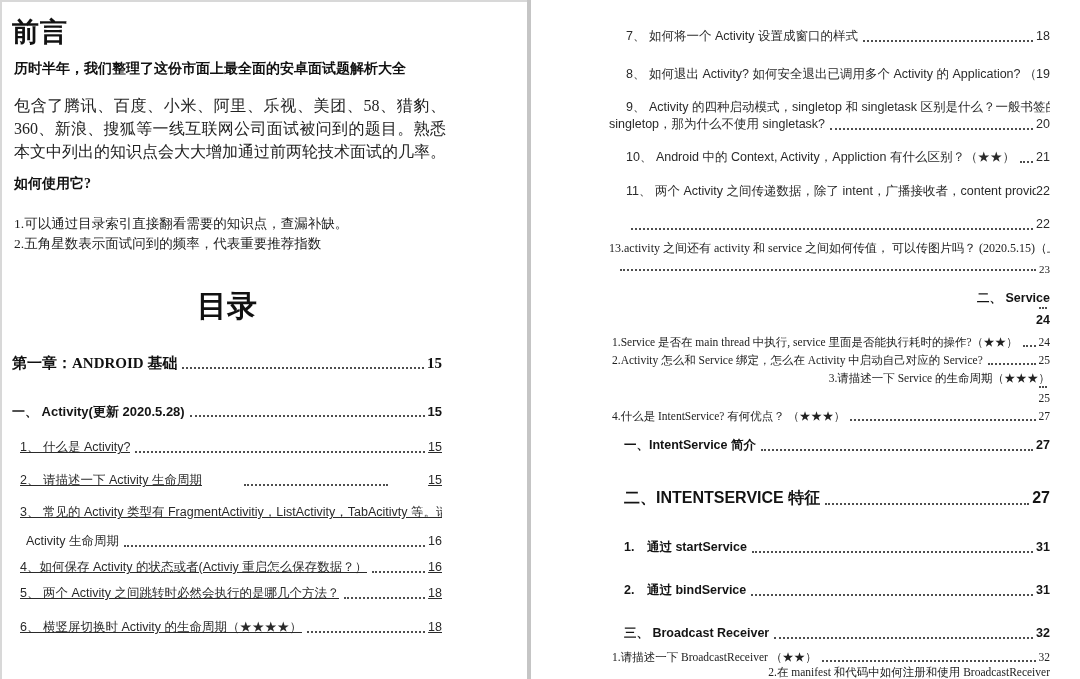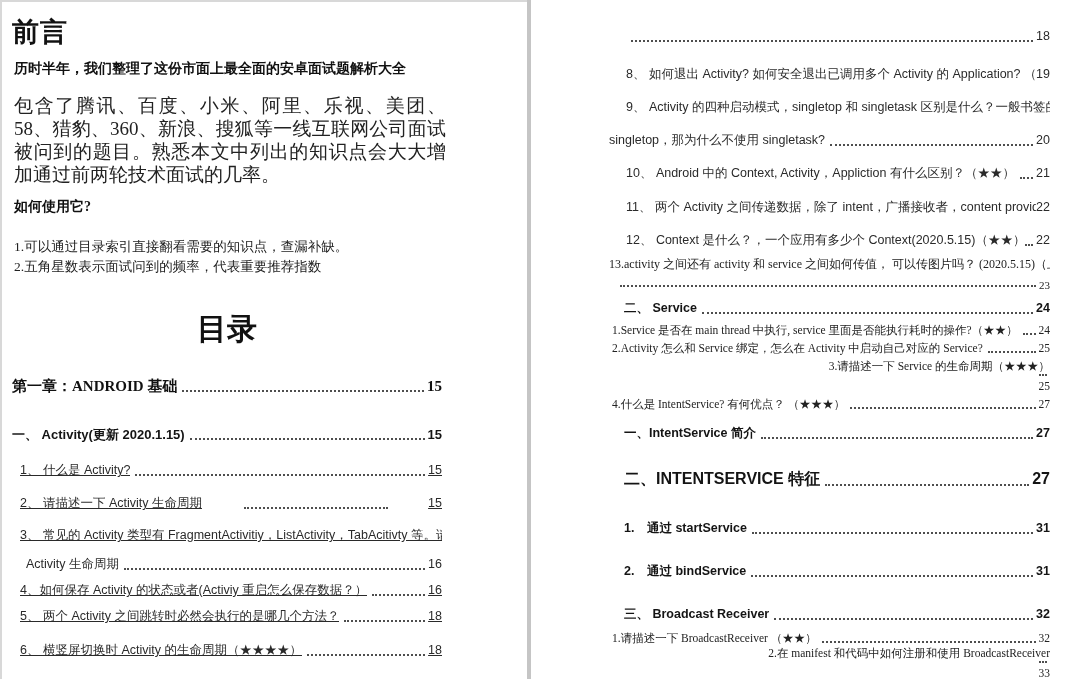--- a/index.html
+++ b/index.html
@@ -12,21 +12,21 @@
   .page-left{left:0;width:527px;border-top:2px solid #d8d8d8;border-left:2px solid #d8d8d8;
              padding:0 0 0 10px;}
   .divider{position:absolute;left:527px;top:0;width:4px;height:679px;background:#c5c5c5;}
   .page-right{left:531px;width:549px;padding:28px 30px 0 78px;}
 
   
   h1{font-size:27px;font-weight:bold;margin:12px 0 0 0;letter-spacing:1px;color:#111;
      font-family:"Liberation Sans",sans-serif;}
   .intro-bold{font-size:14px;font-weight:bold;margin:10px 0 0 2px;width:430px;color:#111;
               font-family:"Liberation Serif",serif;}
-  .intro-para{font-size:19px;margin:16px 0 0 2px;width:432px;line-height:23px;
+  .intro-para{font-size:16px;margin:16px 0 0 2px;width:432px;line-height:23px;
               text-align:justify;color:#222;font-family:"Liberation Serif",serif;}
   .usage-h{font-size:14px;font-weight:bold;margin:12px 0 0 2px;color:#111;
            font-family:"Liberation Serif",serif;}
   .usage-item{font-size:13.5px;margin:22px 0 0 2px;line-height:18px;color:#222;
               font-family:"Liberation Serif",serif;}
   .usage-item + .usage-item{margin-top:2px;}
   h2{font-size:30px;font-weight:bold;margin:36px 0 0 0;text-align:center;width:430px;
      line-height:34px;color:#111;font-family:"Liberation Sans",sans-serif;}
 
   
@@ -67,33 +67,33 @@
   .page-right .row.cont{padding-left:0;}
   .page-right .row.sub{padding-left:3px;}
   .page-right .row.subwrap{padding-left:0;}
   .page-right .row.leadonly{padding-left:6px;}
   .page-right .row.secbold{padding-left:15px;}
   .page-right .row.big{padding-left:15px;}
   .page-right .row.bolditem{padding-left:15px;}
   #right-toc .row:nth-child(1){margin-top:0;}
   #right-toc .row:nth-child(2){margin-top:21px;}
   #right-toc .row:nth-child(3){margin-top:16px;}
-  #right-toc .row:nth-child(4){margin-top:16px;}
+  #right-toc .row:nth-child(4){}
   #right-toc .row:nth-child(5){margin-top:16px;}
   #right-toc .row:nth-child(6){margin-top:17px;}
   #right-toc .row:nth-child(7){margin-top:16px;}
   #right-toc .row:nth-child(8){margin-top:7px;}
   #right-toc .row:nth-child(9){margin-top:8px;}
-  #right-toc .row:nth-child(10){margin-top:10px;}
+  #right-toc .row:nth-child(10){margin-top:16px;flex-direction:column;}
   #right-toc .row:nth-child(11){margin-top:6px;}
   #right-toc .row:nth-child(12){margin-top:3px;}
   #right-toc .row:nth-child(13){margin-top:3px;flex-direction:column;}
   #right-toc .row:nth-child(14){margin-top:3px;}
   #right-toc .row:nth-child(15){margin-top:13px;}
-  #right-toc .row:nth-child(16){margin-top:27px;}
+  #right-toc .row:nth-child(16){margin-top:34px;}
   #right-toc .row:nth-child(17){margin-top:31px;}
   #right-toc .row:nth-child(18){margin-top:26px;}
   #right-toc .row:nth-child(19){margin-top:26px;}
   #right-toc .row:nth-child(20){margin-top:8px;}
   #right-toc .row:nth-child(21){margin-top:0;flex-direction:column;}
   #right-toc .row:nth-child(22){margin-top:0;}
 </style>
 </head>
 <body>
 
@@ -107,21 +107,21 @@
     <p class="usage-item">1.可以通过目录索引直接翻看需要的知识点，查漏补缺。</p>
     <p class="usage-item">2.五角星数表示面试问到的频率，代表重要推荐指数</p>
     <h2>目录</h2>
     <div class="toc" id="left-toc">
         <div class="row chapter">
           <span class="t">第一章：ANDROID 基础</span>
           <span class="leader"></span>
           <span class="pg">15</span>
         </div>
         <div class="row sec">
-          <span class="t">一、 Activity(更新 2020.1.15)</span>
+          <span class="t">一、 Activity(更新 2020.5.28)</span>
           <span class="leader"></span>
           <span class="pg">15</span>
         </div>
         <div class="row item">
           <span class="t">1、 什么是 Activity?</span>
           <span class="leader"></span>
           <span class="pg">15</span>
         </div>
         <div class="row item">
           <span class="t">2、 请描述一下 Activity 生命周期</span>
@@ -153,20 +153,21 @@
           <span class="pg">18</span>
         </div>
       </div>
   </section>
 
   <div class="divider"></div>
 
   <section class="page page-right">
     <div class="toc" id="right-toc">
         <div class="row item">
+          <span class="t">7、 如何将一个 Activity 设置成窗口的样式</span>
           <span class="leader"></span>
           <span class="pg">18</span>
         </div>
         <div class="row item">
           <span class="t">8、 如何退出 Activity? 如何安全退出已调用多个 Activity 的 Application? （★★★★）</span>
           <span class="spacer"></span>
           <span class="pg">19</span>
         </div>
         <div class="row item">
           <span class="t">9、 Activity 的四种启动模式，singletop 和 singletask 区别是什么？一般书签的使用模式是</span>
@@ -181,21 +182,20 @@
           <span class="t">10、 Android 中的 Context, Activity，Appliction 有什么区别？（★★）</span>
           <span class="leader"></span>
           <span class="pg">21</span>
         </div>
         <div class="row item">
           <span class="t">11、 两个 Activity 之间传递数据，除了 intent，广播接收者，content provider 还有啥?</span>
           <span class="spacer"></span>
           <span class="pg">22</span>
         </div>
         <div class="row item">
-          <span class="t">12、 Context 是什么？，一个应用有多少个 Context(2020.5.15)（★★）</span>
           <span class="leader"></span>
           <span class="pg">22</span>
         </div>
         <div class="row subwrap">
           <span class="t">13.activity 之间还有 activity 和 service 之间如何传值， 可以传图片吗？ (2020.5.15)（上海）</span>
           <span class="spacer"></span>
         </div>
         <div class="row leadonly">
           <span class="t"></span>
           <span class="leader"></span>

